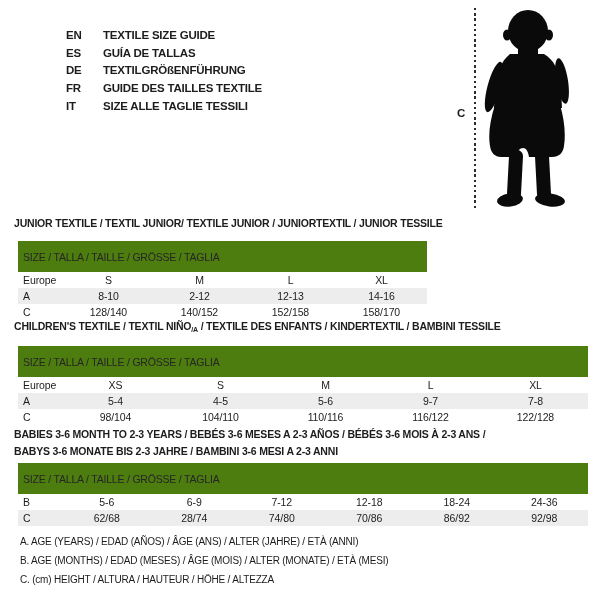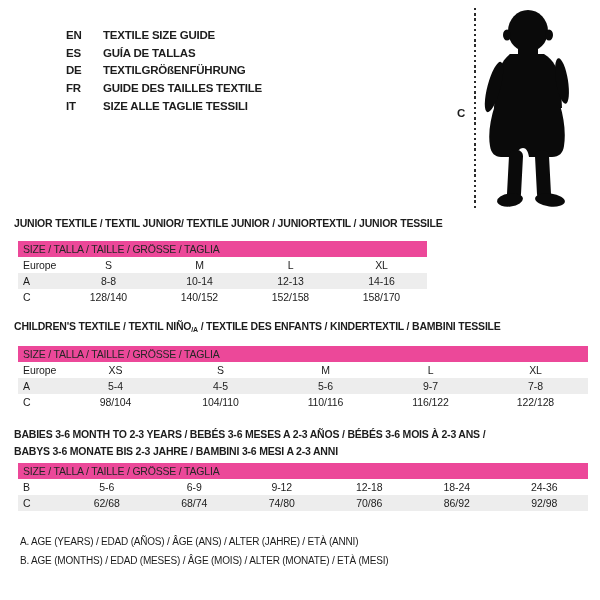--- a/index.html
+++ b/index.html
@@ -36,21 +36,21 @@
   .t1-title { top:217px; }
   .t2-title { top:320px; }
   .t3-title { top:426px; line-height:17px; white-space:normal; width:560px; }
   .subscript { font-size:7px; position:relative; top:2px; }
 
   .size-table { position:absolute; left:18px; }
   .t1 { top:241px; width:409px; }
   .t2 { top:346px; width:570px; }
   .t3 { top:463px; width:570px; }
   .size-bar {
-    height:16px; background:#ec4899; display:flex; align-items:center;
+    height:31px; background:#4d7c0f; display:flex; align-items:center;
     padding-left:5px; font-size:10.5px; letter-spacing:-0.2px; color:#262626;
   }
   .trow { display:grid; height:16px; align-items:center; font-size:10.5px; letter-spacing:-0.1px; }
   .t1 .trow { grid-template-columns:45px repeat(4,1fr); }
   .t2 .trow { grid-template-columns:45px repeat(5,1fr); }
   .t3 .trow { grid-template-columns:45px repeat(6,1fr); }
   .trow.stripe { background:#ededed; }
   .rlabel { padding-left:5px; text-align:left; }
   .cell { text-align:center; }
 
@@ -113,22 +113,22 @@
     <div class="size-bar">SIZE / TALLA / TAILLE / GRÖSSE / TAGLIA</div>
     <div class="trow">
       <span class="rlabel">Europe</span>
       <span class="cell">S</span>
       <span class="cell">M</span>
       <span class="cell">L</span>
       <span class="cell">XL</span>
     </div>
     <div class="trow stripe">
       <span class="rlabel">A</span>
-      <span class="cell">8-8</span>
-      <span class="cell">10-14</span>
+      <span class="cell">8-10</span>
+      <span class="cell">2-12</span>
       <span class="cell">12-13</span>
       <span class="cell">14-16</span>
     </div>
     <div class="trow">
       <span class="rlabel">C</span>
       <span class="cell">128/140</span>
       <span class="cell">140/152</span>
       <span class="cell">152/158</span>
       <span class="cell">158/170</span>
     </div>
@@ -168,34 +168,35 @@
   <div class="table-title t3-title">
     <div>BABIES 3-6 MONTH TO 2-3 YEARS / BEBÉS 3-6 MESES A 2-3 AÑOS / BÉBÉS 3-6 MOIS À 2-3 ANS /</div>
     <div>BABYS 3-6 MONATE BIS 2-3 JAHRE / BAMBINI 3-6 MESI A 2-3 ANNI</div>
   </div>
   <div class="size-table t3">
     <div class="size-bar">SIZE / TALLA / TAILLE / GRÖSSE / TAGLIA</div>
     <div class="trow">
       <span class="rlabel">B</span>
       <span class="cell">5-6</span>
       <span class="cell">6-9</span>
-      <span class="cell">9-12</span>
+      <span class="cell">7-12</span>
       <span class="cell">12-18</span>
       <span class="cell">18-24</span>
       <span class="cell">24-36</span>
     </div>
     <div class="trow stripe">
       <span class="rlabel">C</span>
       <span class="cell">62/68</span>
-      <span class="cell">68/74</span>
+      <span class="cell">28/74</span>
       <span class="cell">74/80</span>
       <span class="cell">70/86</span>
       <span class="cell">86/92</span>
       <span class="cell">92/98</span>
     </div>
   </div>
 
   <div class="footnotes">
     <div class="footnote-line">A. AGE (YEARS) / EDAD (AÑOS) / ÂGE (ANS) / ALTER (JAHRE) / ETÀ (ANNI)</div>
     <div class="footnote-line">B. AGE (MONTHS) / EDAD (MESES) / ÂGE (MOIS) / ALTER (MONATE) / ETÀ (MESI)</div>
+    <div class="footnote-line">C. (cm) HEIGHT / ALTURA / HAUTEUR / HÖHE / ALTEZZA</div>
   </div>
 
 </div>
 
 </body></html>

